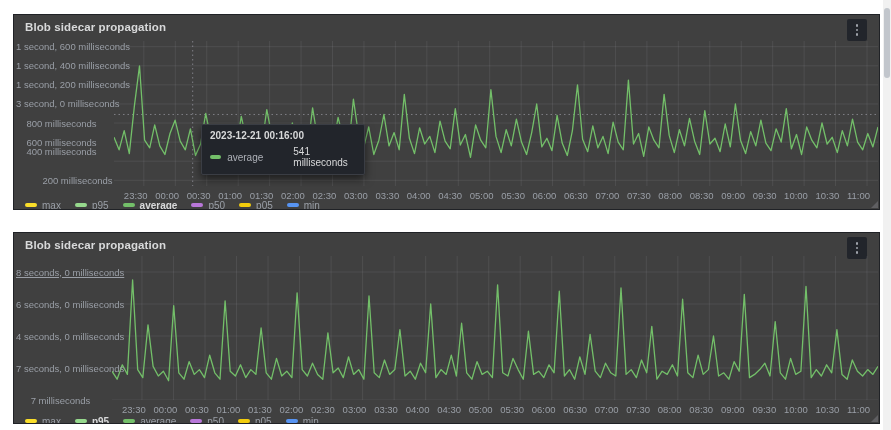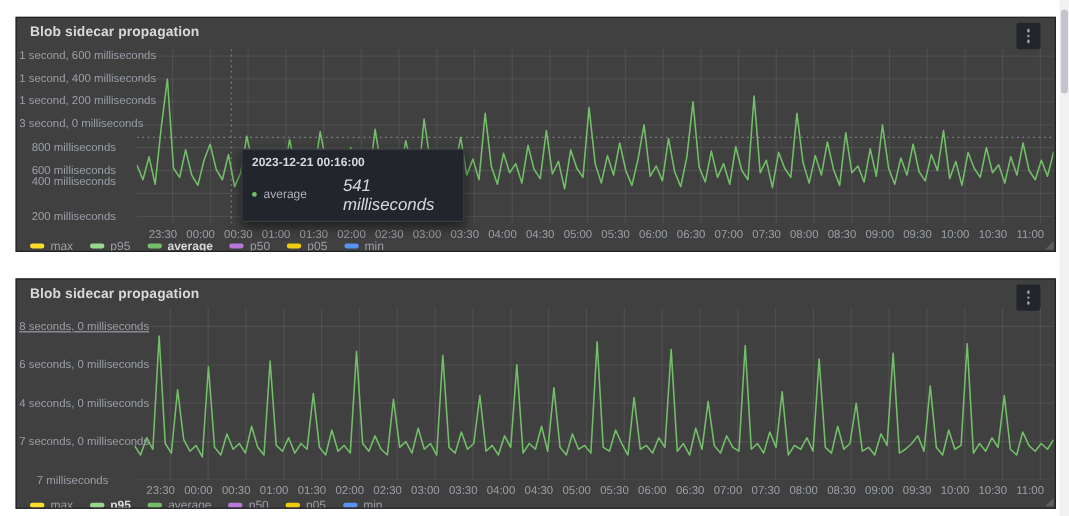--- a/index.html
+++ b/index.html
@@ -34,27 +34,27 @@
   }
   #panel-0 .legend{top:183px;}
   #panel-1 .legend{top:181px;}
   .legend-item{display:flex;align-items:center;gap:5px;cursor:pointer;}
   .legend-item i{width:12px;height:4px;border-radius:2px;display:block;}
   .legend-item span{color:#9a9fa7;font-size:10px;}
   .legend-item.active span{color:#d8d9da;font-weight:bold;}
   .tooltip{
     position:absolute;left:187px;top:109px;width:152px;background:#22252b;
     border:1px solid #3a3d44;border-radius:2px;box-shadow:0 4px 10px rgba(0,0,0,.55);
-    padding:5px 24px 6px 8px;z-index:5;
+    padding:5px 2px 6px 8px;z-index:5;
   }
   .tt-title{color:#d8d9da;font-size:10px;font-weight:bold;margin-bottom:5px;}
   .tt-row{display:flex;align-items:center;gap:6px;}
   .tt-row .sw{width:12px;height:3.5px;border-radius:2px;display:block;}
   .tt-series{color:#aeb1b8;font-size:10px;}
-  .tt-val{color:#d8d9da;font-size:14px;margin-left:24px;font-style:italic;}
+  .tt-val{color:#d8d9da;font-size:10px;margin-left:24px;}
   .resize-handle{
     position:absolute;right:1px;bottom:1px;width:0;height:0;
     border-left:7px solid transparent;border-bottom:7px solid rgba(204,204,220,.22);
   }
   .scrollbar{
     position:absolute;left:883px;top:0;width:8px;height:430px;background:#f1f1f1;
   }
   .scroll-thumb{
     position:absolute;left:1px;top:8px;width:6px;height:70px;background:#c2c6cc;border-radius:3px;
   }
@@ -141,21 +141,21 @@
     </div>
   </div>
   <div class="resize-handle"></div>
 <div class="axis-label ylab" style="left: 2px; width: 91px; top: 26.2237px;">1 second, 600 milliseconds</div>
     <div class="axis-label ylab" style="left: 2px; width: 91px; top: 45.3026px;">1 second, 400 milliseconds</div>
     <div class="axis-label ylab" style="left: 2px; width: 91px; top: 64.3816px;">1 second, 200 milliseconds</div>
     <div class="axis-label ylab" style="left: 2px; width: 91px; top: 83.4605px;">3 second, 0 milliseconds</div>
     <div class="axis-label ylab" style="left: 2px; width: 91px; top: 102.539px;">800 milliseconds</div>
     <div class="axis-label ylab" style="left: 2px; width: 91px; top: 121.618px;">600 milliseconds</div>
     <div class="axis-label ylab" style="left: 2px; width: 91px; top: 131px;">400 milliseconds</div>
-    <div class="axis-label ylab" style="left: 2px; width: 91px; top: 159.776px;">200 milliseconds</div>
+    <div class="axis-label ylab" style="left: 18px; width: 91px; top: 159.776px;">200 milliseconds</div>
     <div class="axis-label xlab" style="left: 109.868px; top: 175px;">23:30</div>
     <div class="axis-label xlab" style="left: 141.309px; top: 175px;">00:00</div>
     <div class="axis-label xlab" style="left: 172.749px; top: 175px;">00:30</div>
     <div class="axis-label xlab" style="left: 204.189px; top: 175px;">01:00</div>
     <div class="axis-label xlab" style="left: 235.63px; top: 175px;">01:30</div>
     <div class="axis-label xlab" style="left: 267.07px; top: 175px;">02:00</div>
     <div class="axis-label xlab" style="left: 298.51px; top: 175px;">02:30</div>
     <div class="axis-label xlab" style="left: 329.951px; top: 175px;">03:00</div>
     <div class="axis-label xlab" style="left: 361.391px; top: 175px;">03:30</div>
     <div class="axis-label xlab" style="left: 392.831px; top: 175px;">04:00</div>

